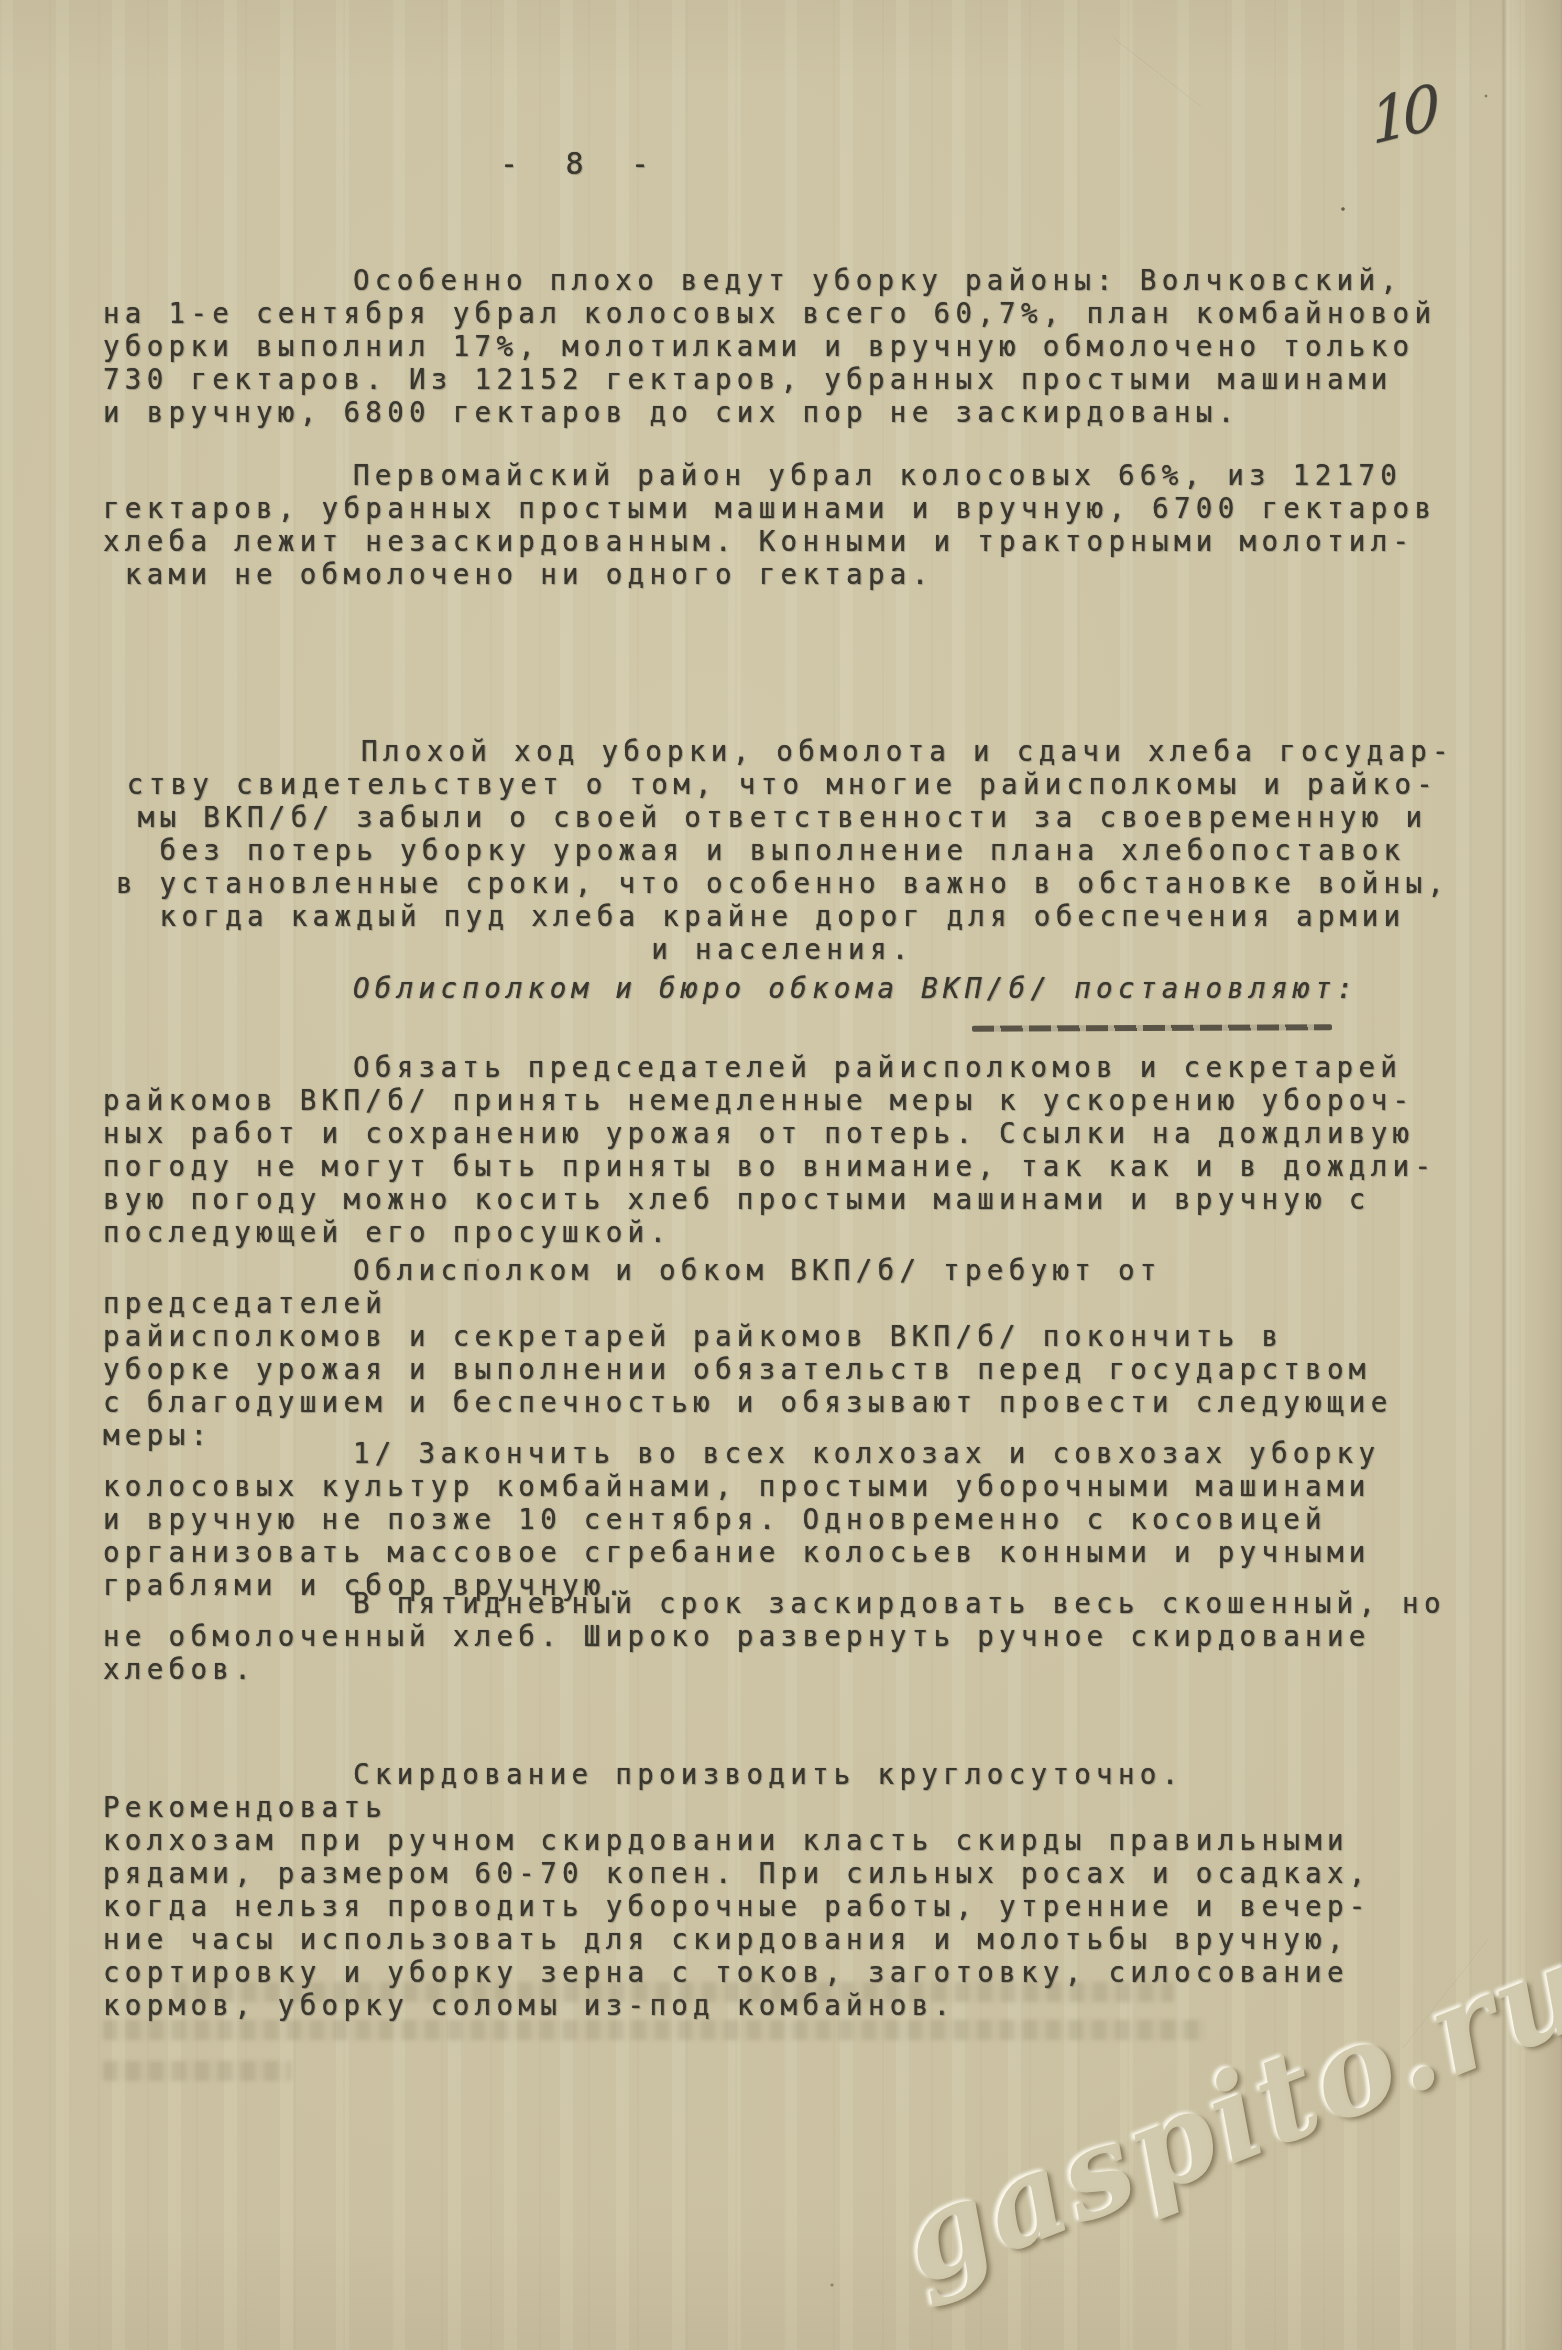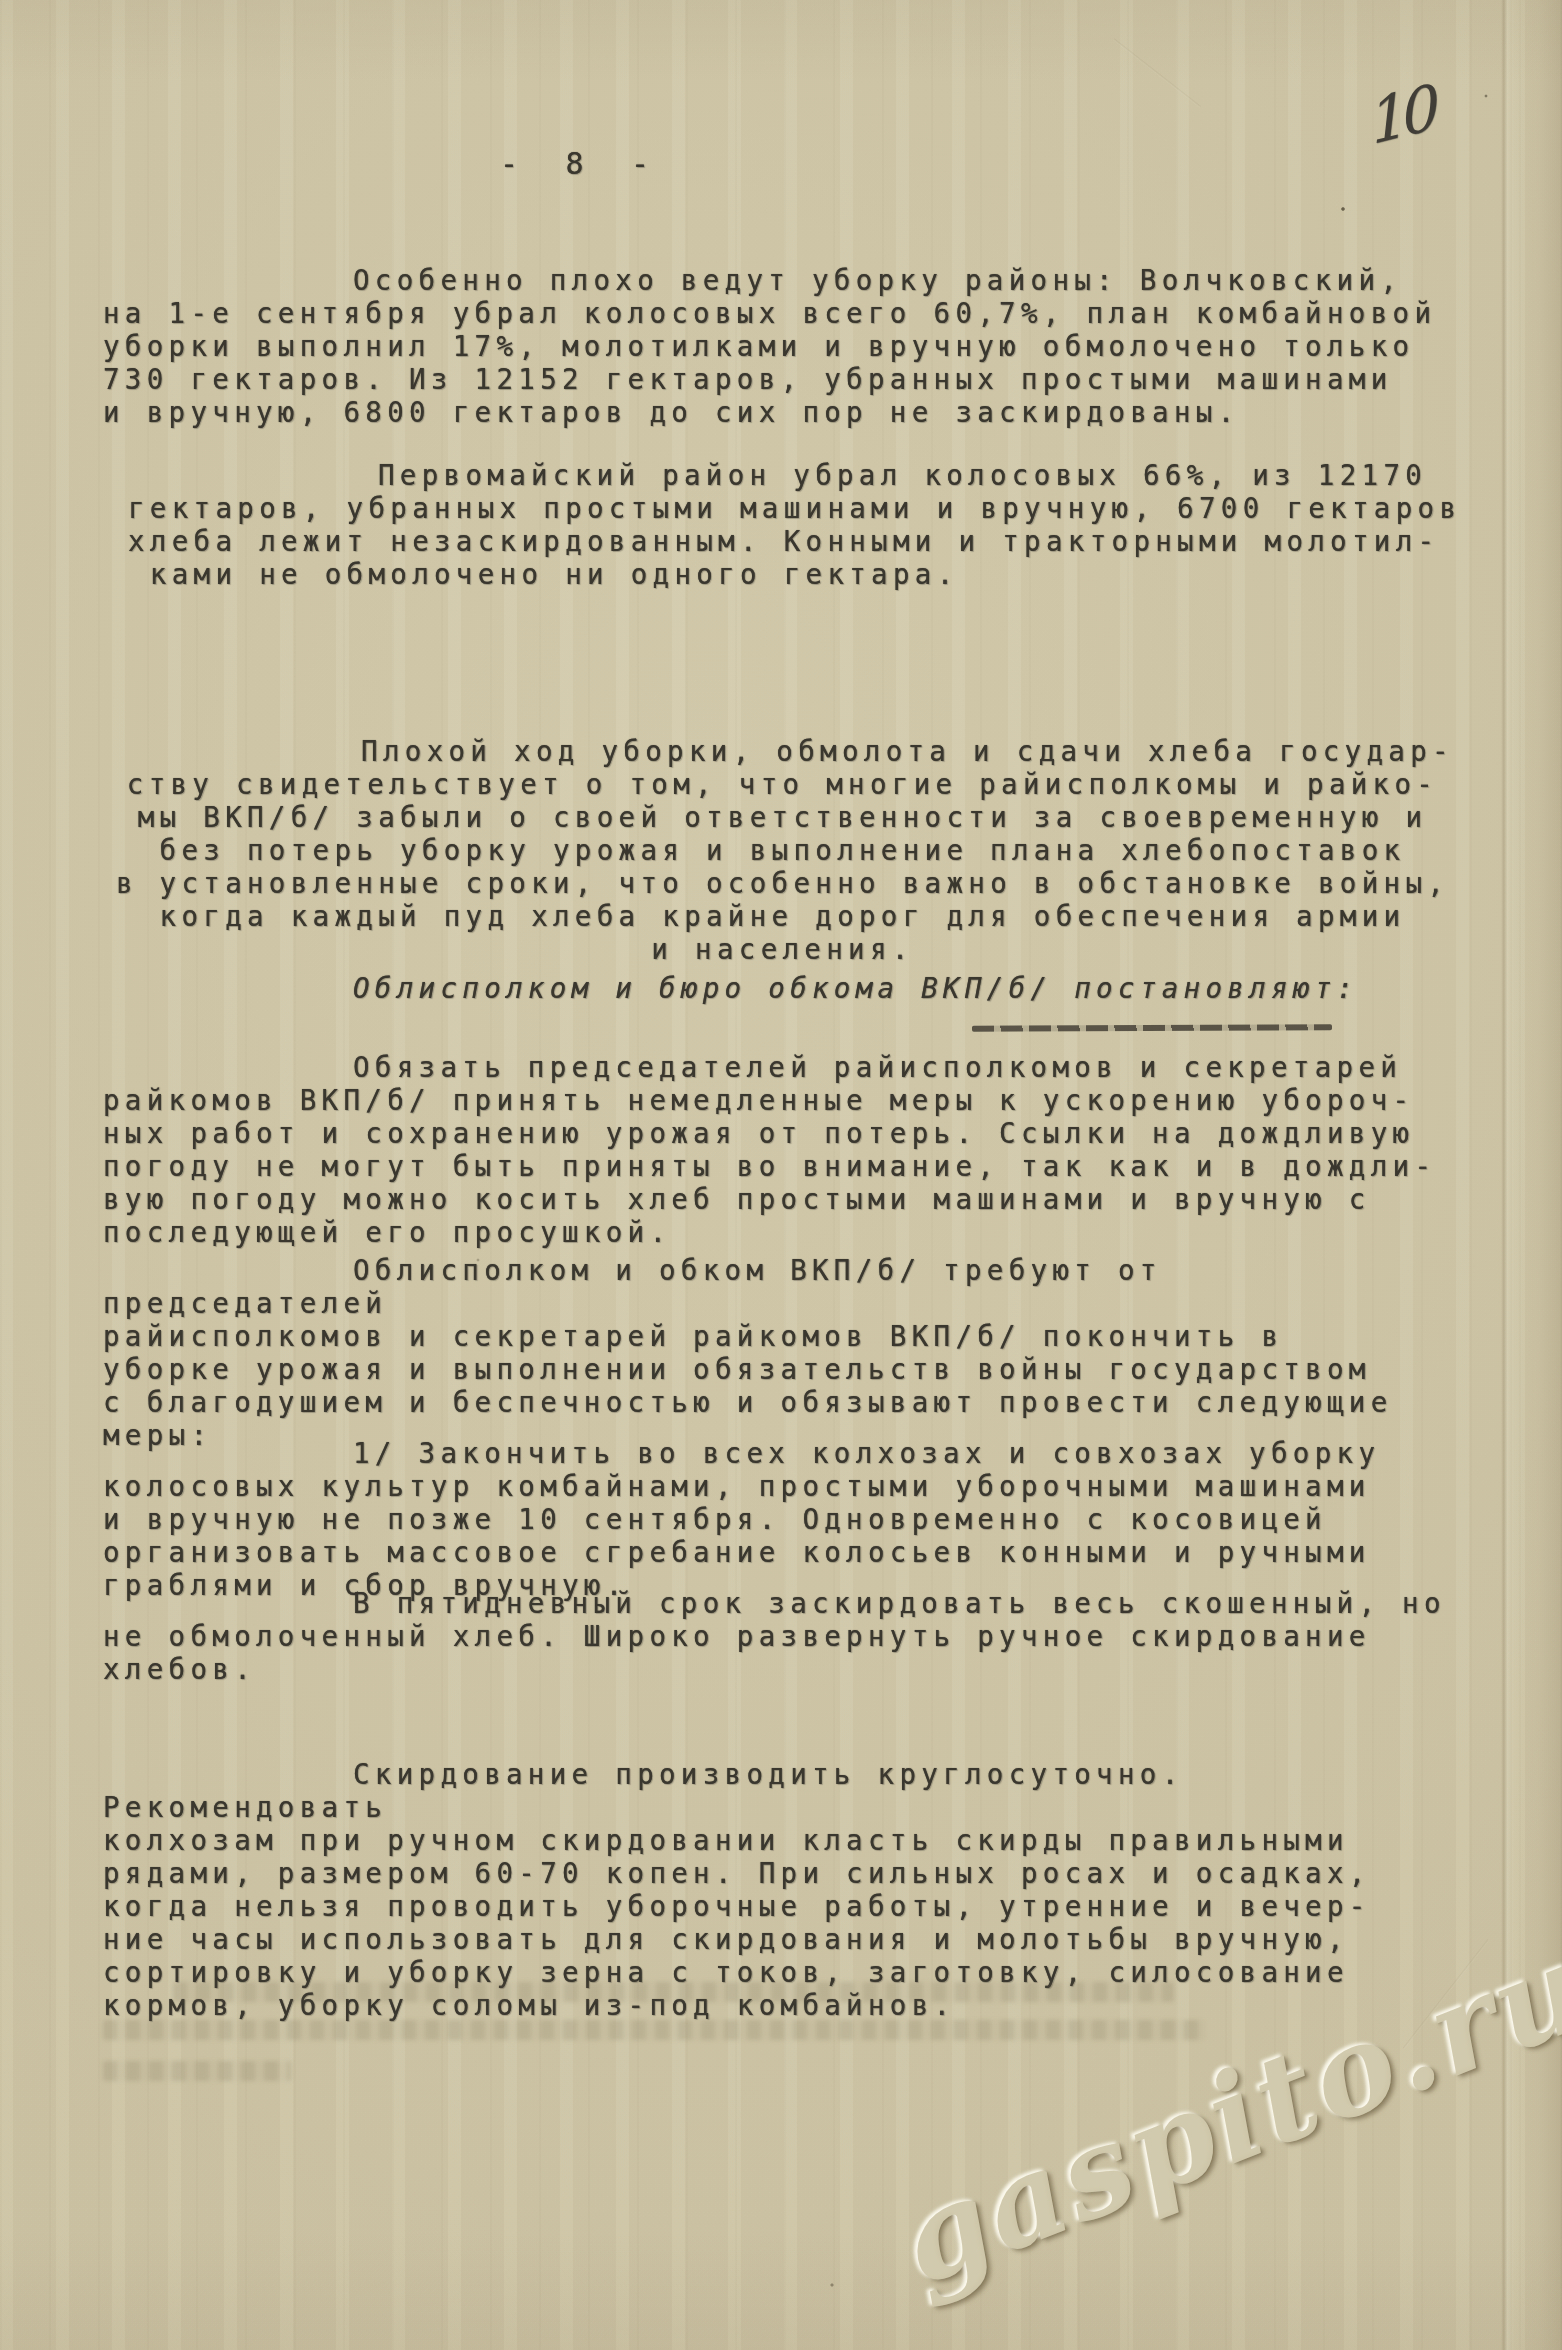--- a/index.html
+++ b/index.html
@@ -20,21 +20,21 @@
   .txt{
     position:absolute;
     font-family:"DejaVu Sans Mono","Liberation Mono",monospace;
     font-size:27.5px;line-height:33px;letter-spacing:5.3px;
     color:#3a372f;white-space:pre-line;
     text-shadow:0 0 0.9px rgba(58,55,47,.85), 1.1px 0.9px 0.9px rgba(58,55,47,.28);
   }
   .para{left:103px;width:1359px;text-indent:250px;}
   .pn{top:147px;left:500px;font-size:30px;letter-spacing:14.7px;}
   .p0{top:264px;}
-  .p1{top:459px;margin-left:25px;}
+  .p1{top:459px;}
   .p2{top:599px;}
   .p3{top:735px;text-align:center;}
   .heading{top:972px;font-style:italic;}
   .p4{top:1051px;}
   .p5{top:1254px;}
   .p6{top:1425px;margin-top:12px;}
   .p7{top:1587px;}
   .p8{top:1690px;}
   .p9{top:1758px;}
   .rule{
@@ -107,21 +107,21 @@
   <div class="rule"></div>
 
   <div class="txt para p4">Обязать председателей райисполкомов и секретарей
 райкомов ВКП/б/ принять немедленные меры к ускорению убороч-
 ных работ и сохранению урожая от потерь. Ссылки на дождливую
 погоду не могут быть приняты во внимание, так как и в дождли-
 вую погоду можно косить хлеб простыми машинами и вручную с
 последующей его просушкой.</div>
   <div class="txt para p5">Облисполком и обком ВКП/б/ требуют от председателей
 райисполкомов и секретарей райкомов ВКП/б/ покончить в
-уборке урожая и выполнении обязательств войны государством
+уборке урожая и выполнении обязательств перед государством
 с благодушием и беспечностью и обязывают провести следующие
 меры:</div>
   <div class="txt para p6">1/ Закончить во всех колхозах и совхозах уборку
 колосовых культур комбайнами, простыми уборочными машинами
 и вручную не позже 10 сентября. Одновременно с косовицей
 организовать массовое сгребание колосьев конными и ручными
 граблями и сбор вручную.</div>
   <div class="txt para p7">В пятидневный срок заскирдовать весь скошенный, но
 не обмолоченный хлеб. Широко развернуть ручное скирдование
 хлебов.</div>

